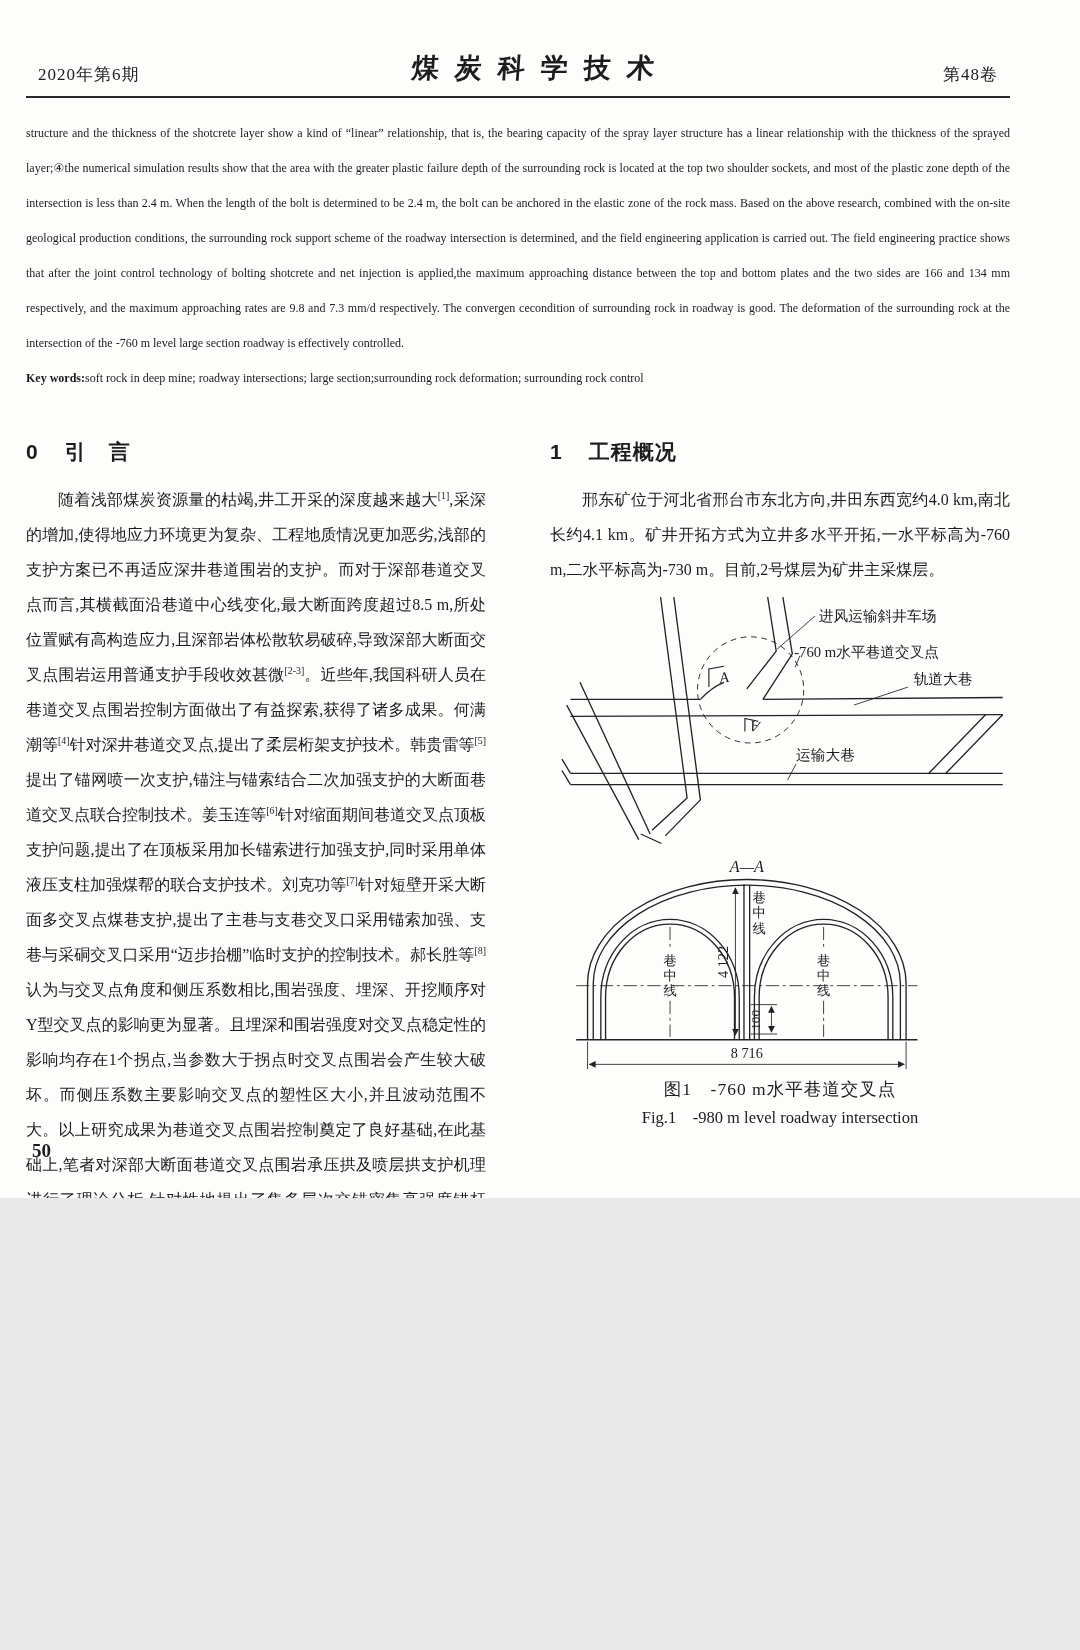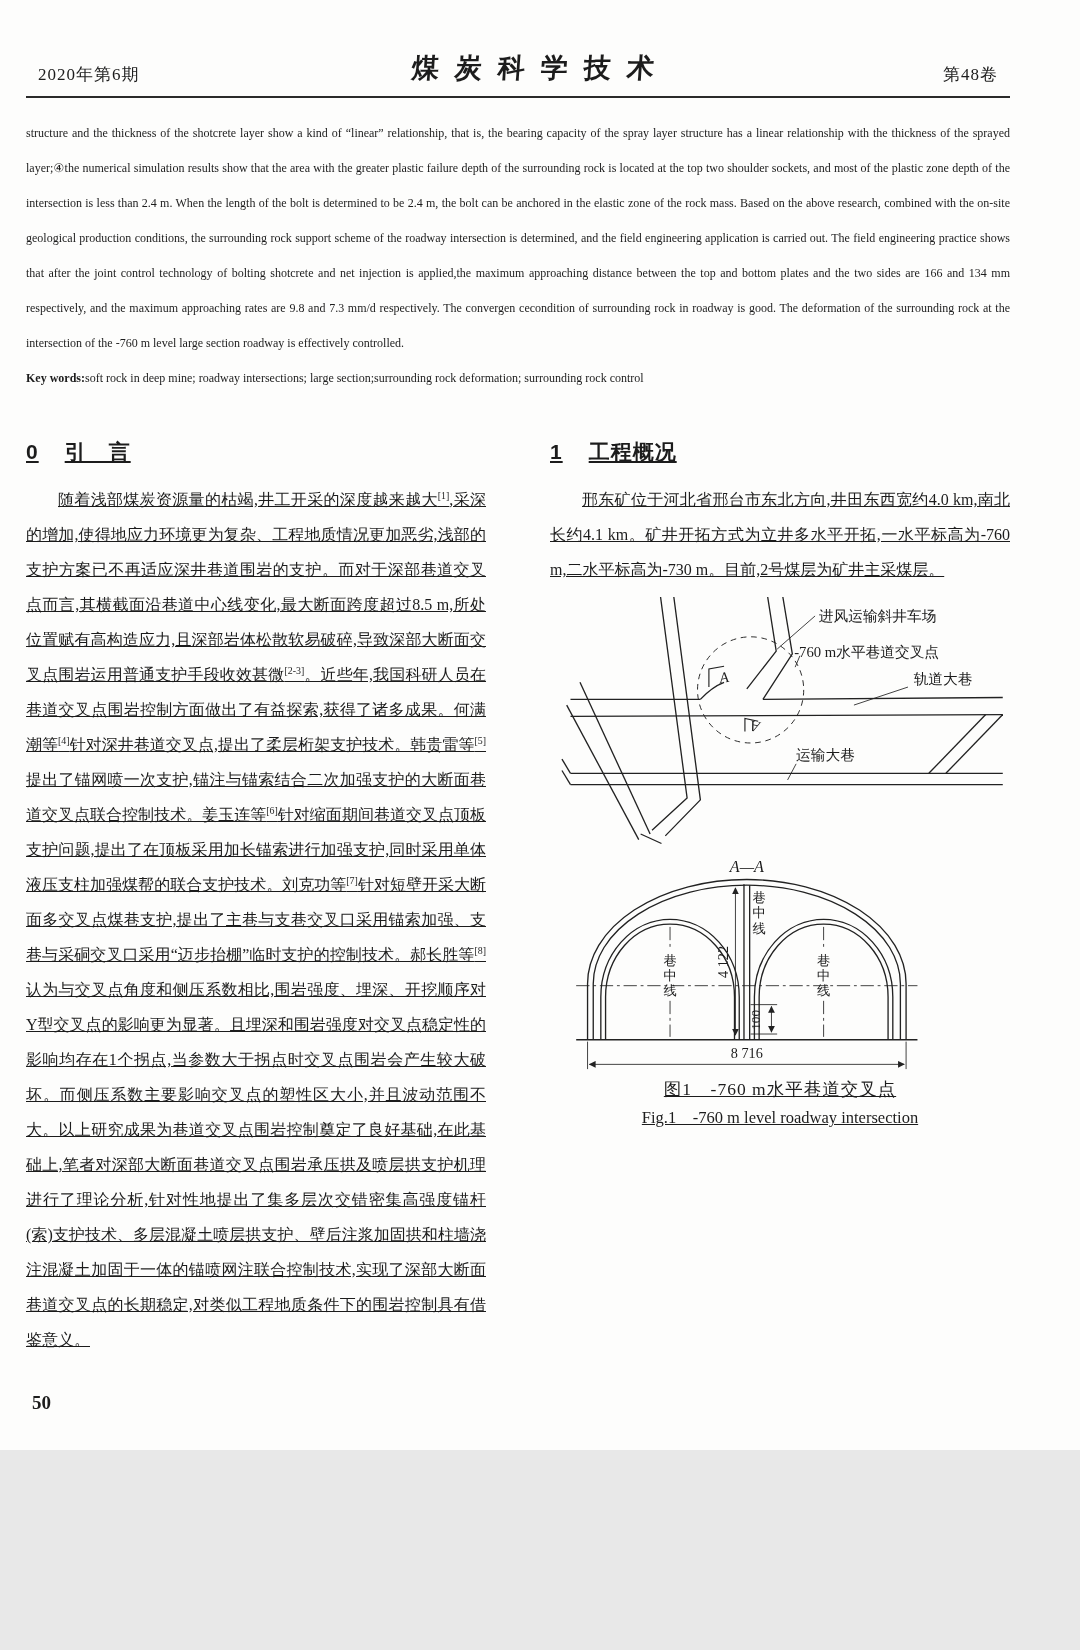--- a/index.html
+++ b/index.html
@@ -1,33 +1,33 @@
 <!DOCTYPE html>
 <html><head>
 <meta charset="utf-8">
 <style>
   html,body{margin:0;padding:0;background:#e8e8e8;}
   .page{
-    position:relative;width:1080px;height:1450px;margin:0 auto;
+    position:relative;width:1080px;height:1198px;margin:0 auto;
     background:#fdfdfc;color:#1c1c1c;box-sizing:border-box;
     padding:50px 70px 0 26px;overflow:hidden;
     font-family:"Liberation Serif","DejaVu Serif",serif;
   }
   
   .hdr{display:flex;align-items:flex-end;justify-content:space-between;padding:0 12px 0 12px;}
   .hdr .issue,.hdr .vol{font-size:17px;letter-spacing:1px;}
   .hdr .journal{font-size:27px;font-weight:bold;letter-spacing:16px;transform:skewX(-4deg);}
   .rule{border:none;border-top:2px solid #2a2a2a;margin:10px 0 18px 0;}
   
   .abstract{font-size:12px;line-height:35px;text-align:justify;}
   .abstract p{margin:0;}
   .kw{margin-top:2px;}
   .kw b{font-weight:bold;}
   
-  .cols{display:flex;gap:64px;margin-top:26px;text-decoration:underline;}
+  .cols{display:flex;gap:64px;margin-top:26px;}
   .col{width:467px;}
   h2.sec{
     font-family:"Liberation Sans","DejaVu Sans",sans-serif;
     font-size:21px;font-weight:bold;margin:16px 0 16px 0;letter-spacing:1px;
   }
   h2.sec .num{margin-right:26px;}
   .cjk{font-size:16px;line-height:35px;text-align:justify;margin:0;}
   .cjk.ind{text-indent:2em;}
   sup{font-size:0.62em;vertical-align:super;line-height:0;}
   
@@ -174,20 +174,20 @@
           </g>
           <g class="svgtxt" font-size="14" text-anchor="middle">
             <text x="281" y="388">巷</text>
             <text x="281" y="404">中</text>
             <text x="281" y="420">线</text>
           </g>
         </svg>
 
         <figcaption>
           <div class="cap-zh">图1　-760 m水平巷道交叉点</div>
-          <div class="cap-en">Fig.1　-760 m level roadway intersection</div>
+          <div class="cap-en">Fig.1　-980 m level roadway intersection</div>
         </figcaption>
       </figure>
     </div>
   </div>
 
   <div class="pageno">50</div>
 </div>
 
 </body></html>

